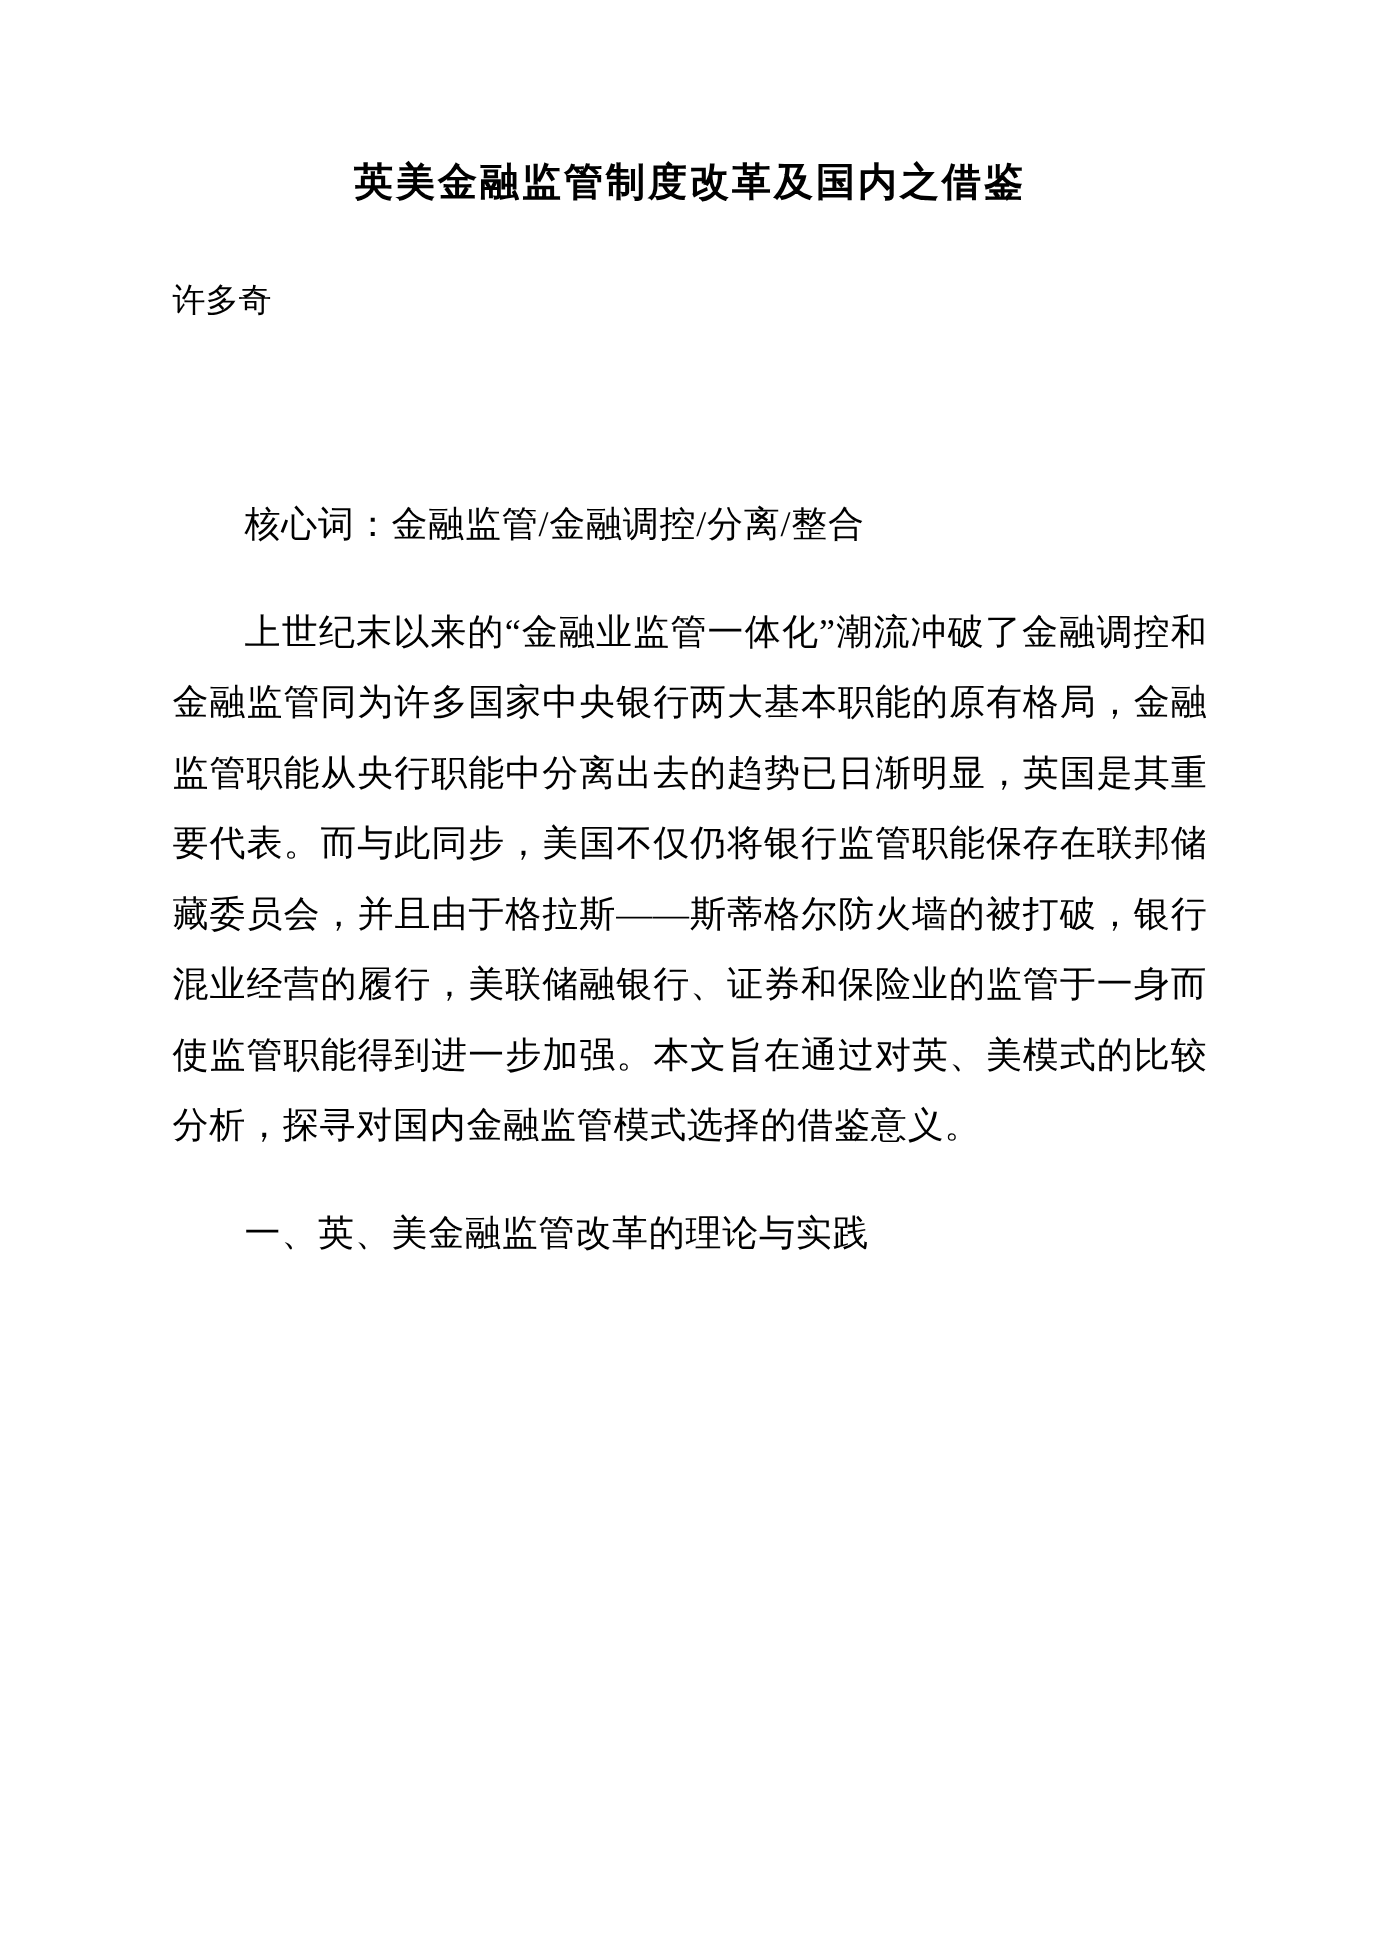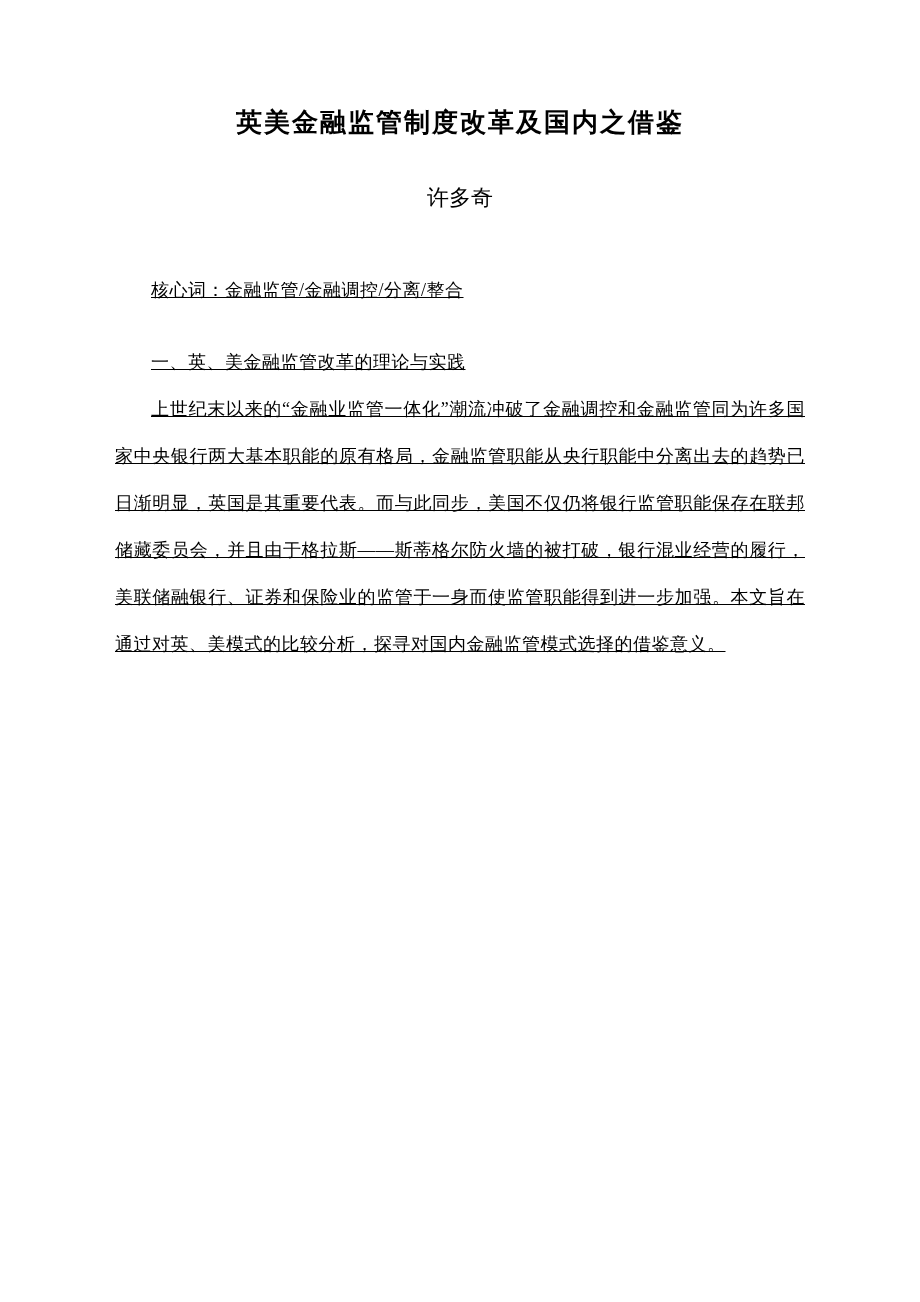--- a/index.html
+++ b/index.html
@@ -22,36 +22,35 @@
   .doc-title {
     font-family: "DejaVu Sans", "Liberation Sans", sans-serif;
     font-size: 26px;
     font-weight: bold;
     text-align: center;
     letter-spacing: 2px;
     line-height: 36px;
     margin-bottom: 44px;
   }
   .doc-author {
-    font-family: Liberation Mono, monospace;
+    font-family: Liberation Serif, serif;
     font-size: 22px;
     font-weight: normal;
-    text-align: center;
+    text-align: left;
     line-height: 31px;
-    margin-bottom: 52px;
+    margin-bottom: 112px;
   }
   .para {
-    font-size: 18px;
+    font-size: 24px;
     line-height: 47px;
     letter-spacing: 0.5px;
     text-align: justify;
     text-justify: inter-ideograph;
     text-indent: 2em;
     margin-bottom: 25px;
-    text-decoration: underline;
   }
   .keywords-line {
     text-align: left;
   }
   .section-heading {
     margin-top: 6px;
     margin-bottom: 0;
     text-align: left;
   }
 </style>
@@ -59,16 +58,16 @@
 <body>
 
 <div class="page">
   <h1 class="doc-title">英美金融监管制度改革及国内之借鉴</h1>
 
   <div class="doc-author">许多奇</div>
 
   <p class="para keywords-line">核心词：金融监管/金融调控/分离/整合</p>
 
 
+  <p class="para">上世纪末以来的“金融业监管一体化”潮流冲破了金融调控和金融监管同为许多国家中央银行两大基本职能的原有格局，金融监管职能从央行职能中分离出去的趋势已日渐明显，英国是其重要代表。而与此同步，美国不仅仍将银行监管职能保存在联邦储藏委员会，并且由于格拉斯——斯蒂格尔防火墙的被打破，银行混业经营的履行，美联储融银行、证券和保险业的监管于一身而使监管职能得到进一步加强。本文旨在通过对英、美模式的比较分析，探寻对国内金融监管模式选择的借鉴意义。</p>
+
   <p class="para section-heading">一、英、美金融监管改革的理论与实践</p>
-
-  <p class="para">上世纪末以来的“金融业监管一体化”潮流冲破了金融调控和金融监管同为许多国家中央银行两大基本职能的原有格局，金融监管职能从央行职能中分离出去的趋势已日渐明显，英国是其重要代表。而与此同步，美国不仅仍将银行监管职能保存在联邦储藏委员会，并且由于格拉斯——斯蒂格尔防火墙的被打破，银行混业经营的履行，美联储融银行、证券和保险业的监管于一身而使监管职能得到进一步加强。本文旨在通过对英、美模式的比较分析，探寻对国内金融监管模式选择的借鉴意义。</p>
 </div>
 
 </body></html>

